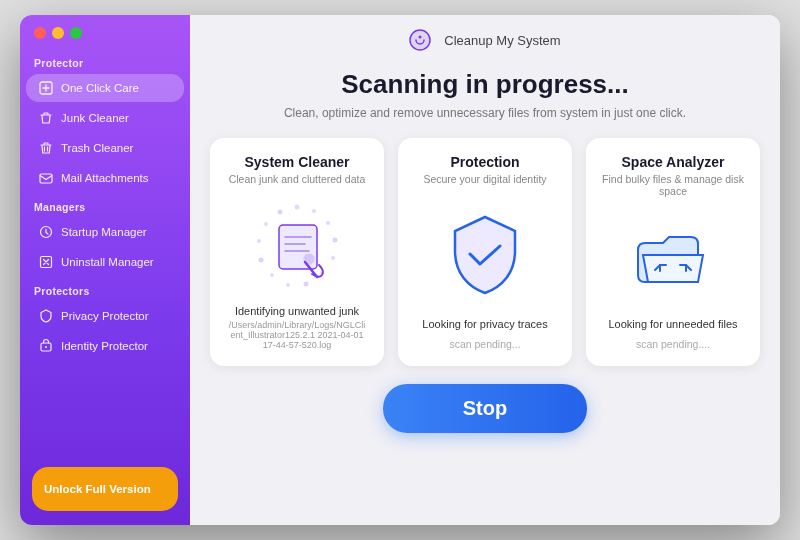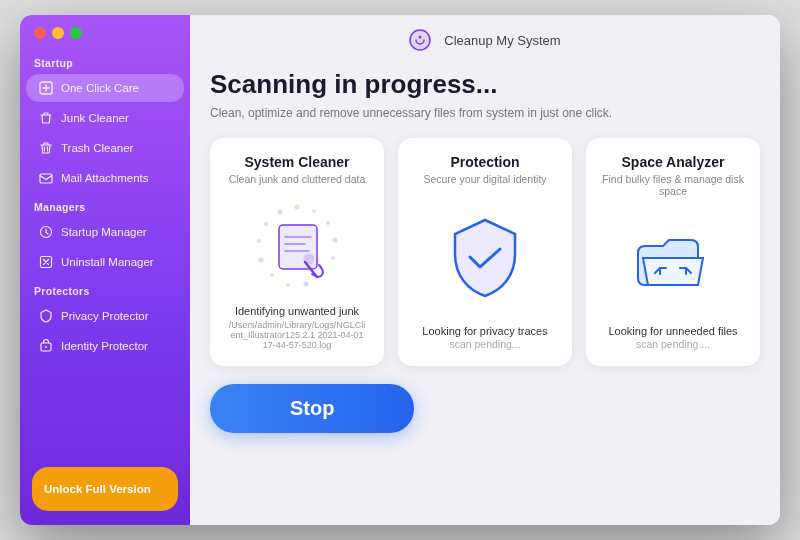--- a/index.html
+++ b/index.html
@@ -107,21 +107,21 @@
     }
     .app-title {
       font-size: 13px;
       font-weight: 500;
       color: #444;
     }
     .main-content {
       flex: 1;
       display: flex;
       flex-direction: column;
-      align-items: flex-start;
+      align-items: center;
       padding: 10px 20px 16px;
     }
     .scan-title {
       font-size: 26px;
       font-weight: 700;
       color: #1a1a2e;
       margin-bottom: 6px;
     }
     .scan-subtitle {
       font-size: 12px;
@@ -176,21 +176,21 @@
       color: #999;
       text-align: center;
       margin-top: 3px;
       word-break: break-all;
       padding: 0 4px;
     }
     .card-pending {
       font-size: 10.5px;
       color: #aaa;
       text-align: center;
-      margin-top: 1px;
+      margin-top: 8px;
     }
     .stop-btn {
       background: linear-gradient(90deg, #3b82f6, #2563eb);
       color: white;
       border: none;
       border-radius: 24px;
       padding: 13px 80px;
       font-size: 20px;
       font-weight: 600;
       cursor: pointer;
@@ -212,21 +212,21 @@
 
 <div class="window">
 
   <div class="sidebar">
     <div class="traffic-lights">
       <div class="traffic-light tl-red"></div>
       <div class="traffic-light tl-yellow"></div>
       <div class="traffic-light tl-green"></div>
     </div>
 
-    <div class="sidebar-section-label">Startup</div>
+    <div class="sidebar-section-label">Protector</div>
     <div class="sidebar-item active">
       <svg class="sidebar-icon" viewBox="0 0 16 16" fill="none" xmlns="http://www.w3.org/2000/svg">
         <rect x="2" y="2" width="12" height="12" rx="2" stroke="white" stroke-width="1.3" fill="none"></rect>
         <path d="M5 8h6M8 5v6" stroke="white" stroke-width="1.3" stroke-linecap="round"></path>
       </svg>
       <span>One Click Care</span>
     </div>
     <div class="sidebar-item">
       <svg class="sidebar-icon" viewBox="0 0 16 16" fill="none">
         <path d="M3 5h10M6 5V3.5a.5.5 0 01.5-.5h3a.5.5 0 01.5.5V5M4 5l.7 8h6.6L12 5" stroke="white" stroke-width="1.2" stroke-linecap="round" stroke-linejoin="round"></path>

